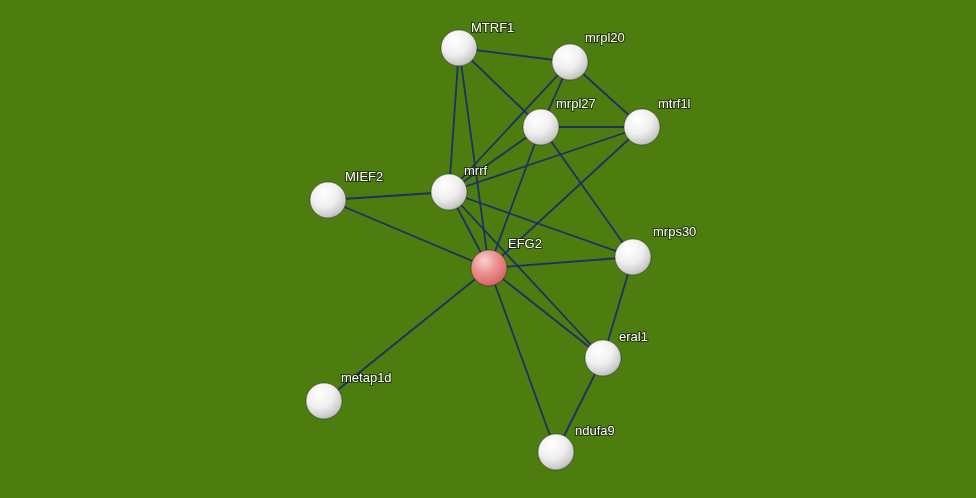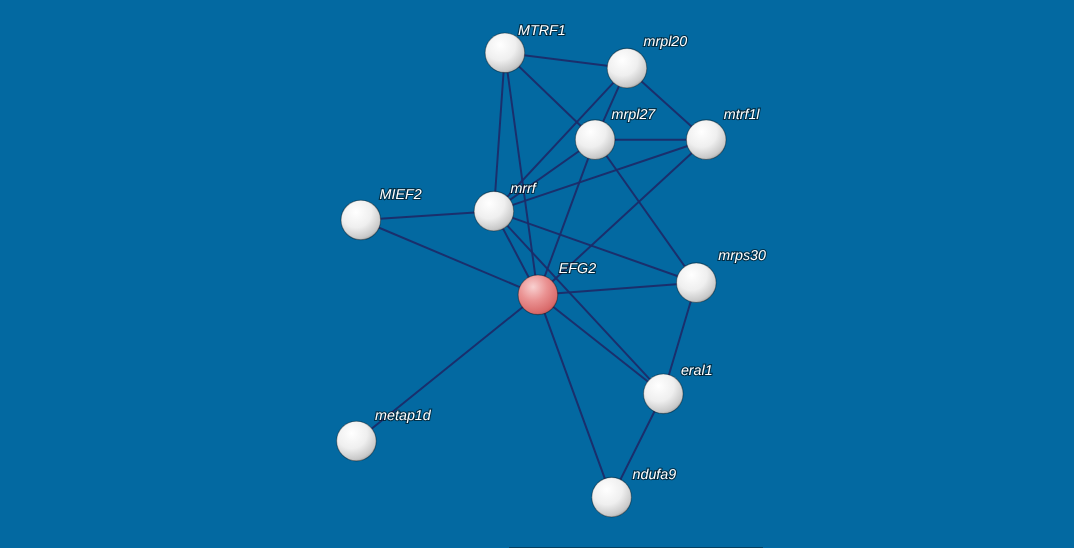--- a/index.html
+++ b/index.html
@@ -4,24 +4,23 @@
 <style>
   html, body {
     margin: 0;
     padding: 0;
     background: #000000;
   }
   .stage {
     position: relative;
     width: 976px;
     height: 498px;
-    background: #0369a1;
+    background: #4d7c0f;
     overflow: hidden;
     font-family: "Liberation Sans", sans-serif;
-    font-style: italic;
   }
   svg.graph {
     display: block;
     width: 976px;
     height: 498px;
   }
   .node-label {
     font-family: "Liberation Sans", sans-serif;
     font-size: 13px;
     font-weight: 500;

